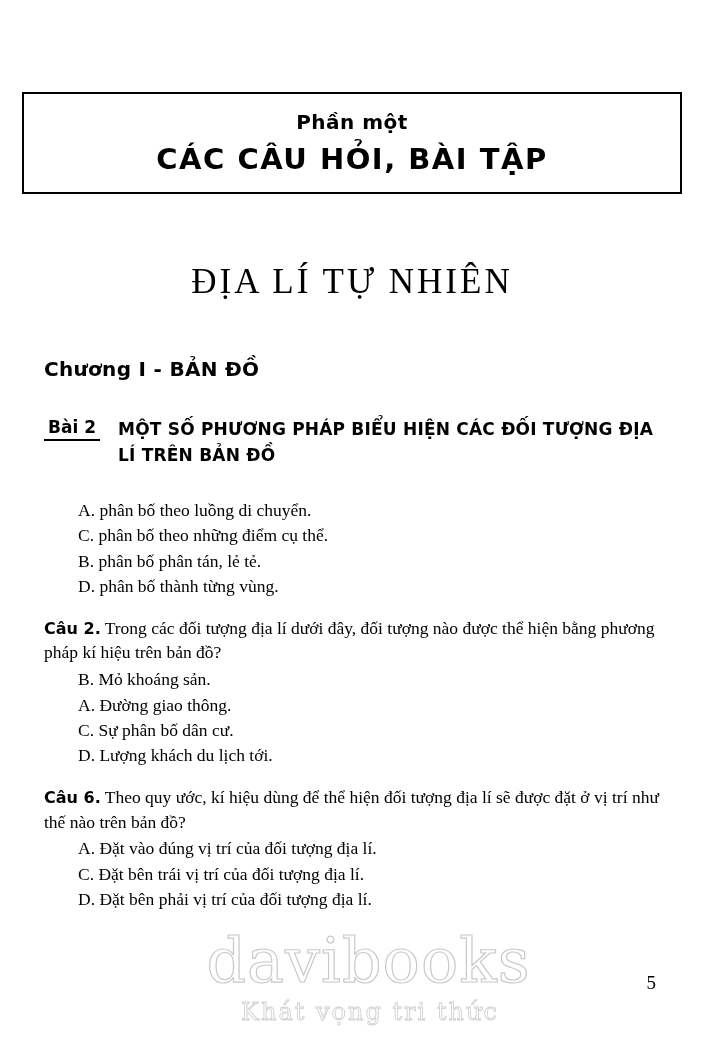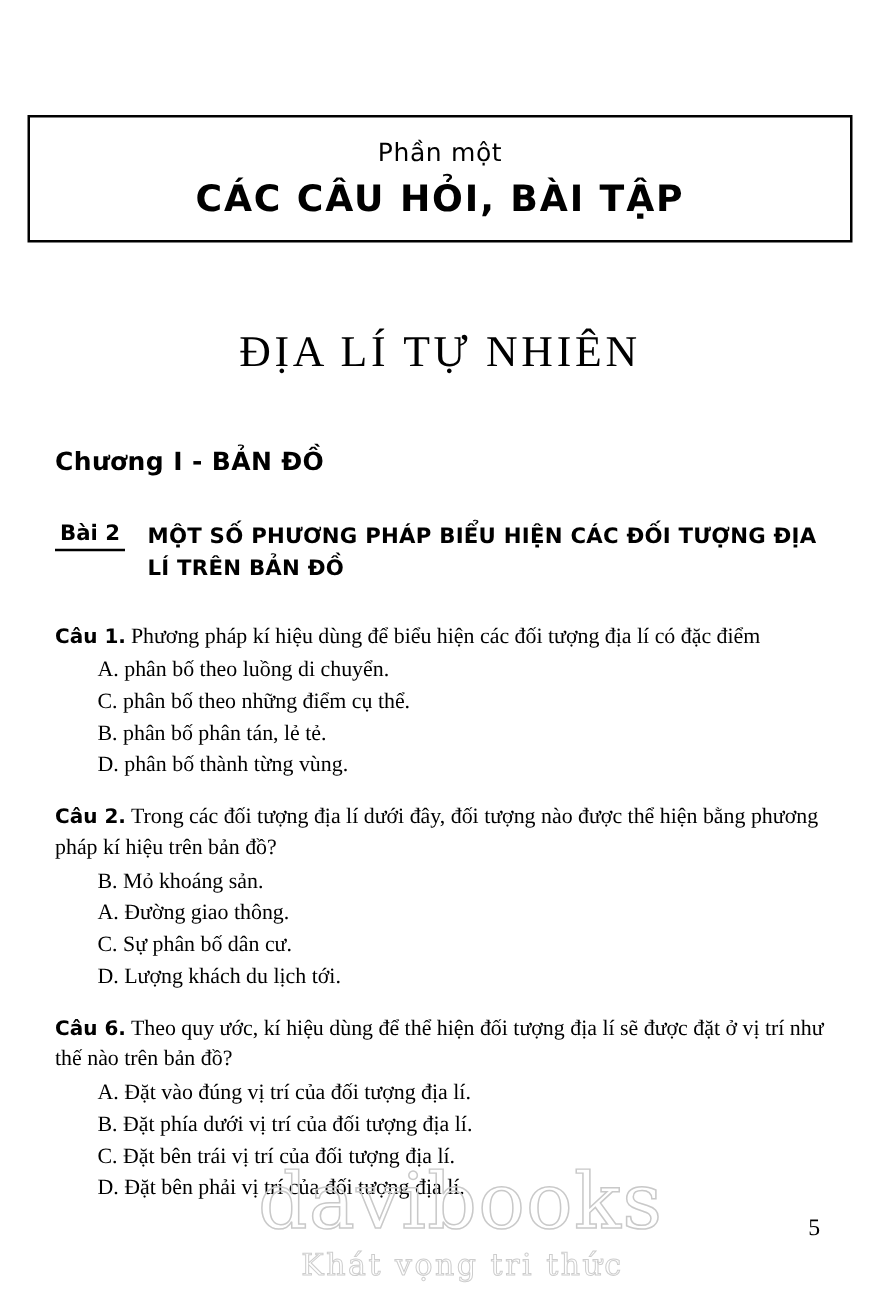--- a/index.html
+++ b/index.html
@@ -30,21 +30,21 @@
     top: 92px;
     width: 660px;
     height: 102px;
     border: 2px solid #000;
     box-sizing: border-box;
     text-align: center;
     font-family: "DejaVu Sans", sans-serif;
   }
   .title-box .part-label {
     font-size: 20px;
-    font-weight: normal;
+    font-weight: bold;
     letter-spacing: 0.5px;
     margin-top: 16px;
   }
   .title-box .part-title {
     font-size: 29px;
     font-weight: bold;
     letter-spacing: 1.5px;
     margin-top: 8px;
   }
 
@@ -177,23 +177,20 @@
   <div class="chapter">Chương I - BẢN ĐỒ</div>
 
   <div class="lesson">
     <div class="lesson-tag">Bài 2</div>
     <div class="lesson-title">MỘT SỐ PHƯƠNG PHÁP BIỂU HIỆN CÁC ĐỐI TƯỢNG ĐỊA LÍ TRÊN BẢN ĐỒ</div>
   </div>
 
   <div class="questions">
 
     <div class="question">
-      <div class="q-stem">
-        <span class="q-num">Câu 1.</span><span>Phương pháp kí hiệu dùng để biểu hiện các đối tượng địa lí có đặc điểm</span>
-      </div>
       <div class="q-options">
         <div class="q-option">A. phân bố theo luồng di chuyển.</div>
         <div class="q-option">C. phân bố theo những điểm cụ thể.</div>
         <div class="q-option">B. phân bố phân tán, lẻ tẻ.</div>
         <div class="q-option">D. phân bố thành từng vùng.</div>
       </div>
     </div>
 
     <div class="question">
       <div class="q-stem">
@@ -206,21 +203,20 @@
         <div class="q-option">D. Lượng khách du lịch tới.</div>
       </div>
     </div>
 
     <div class="question">
       <div class="q-stem">
         <span class="q-num">Câu 6.</span><span>Theo quy ước, kí hiệu dùng để thể hiện đối tượng địa lí sẽ được đặt ở vị trí như thế nào trên bản đồ?</span>
       </div>
       <div class="q-options">
         <div class="q-option">A. Đặt vào đúng vị trí của đối tượng địa lí.</div>
-        <div class="q-option">B. Đặt phía dưới vị trí của đối tượng địa lí.</div>
         <div class="q-option">C. Đặt bên trái vị trí của đối tượng địa lí.</div>
         <div class="q-option">D. Đặt bên phải vị trí của đối tượng địa lí.</div>
       </div>
     </div>
 
   </div>
 
   <div class="page-number">5</div>
 
   <div class="watermark">

